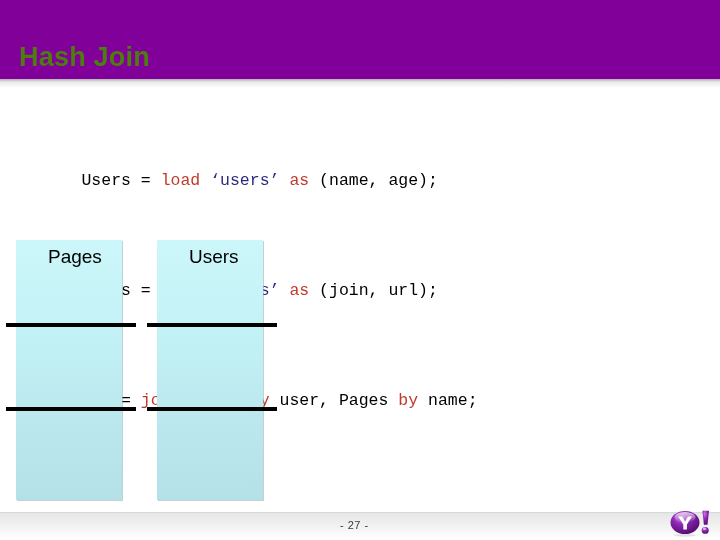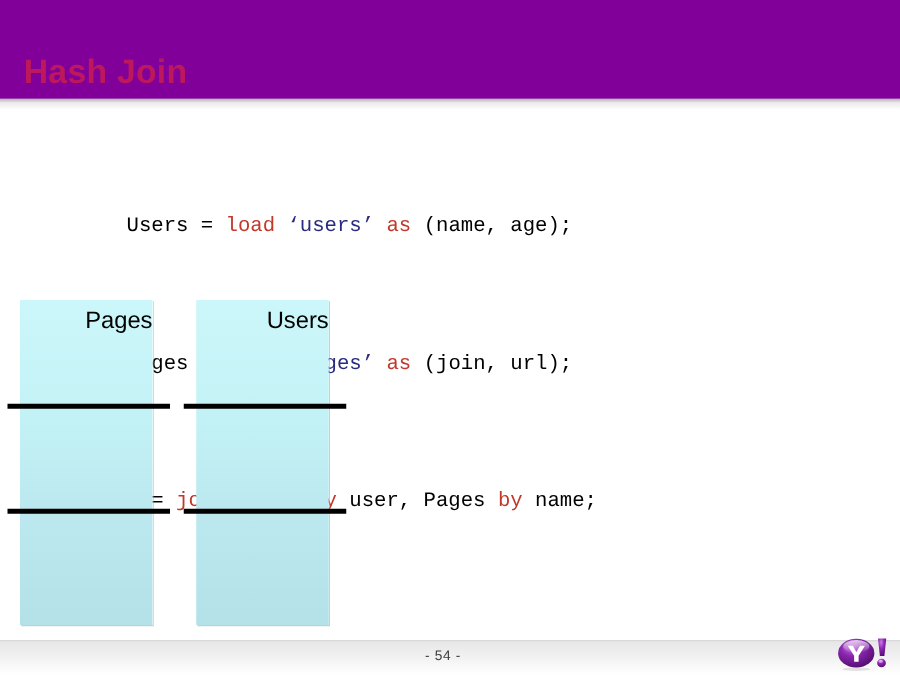--- a/index.html
+++ b/index.html
@@ -42,37 +42,37 @@
                 rgba(190,185,192,0.30) 35%,
                 rgba(255,255,255,0) 100%);
   }
   .slide-title {
     position: absolute;
     left: 19px;
     top: 42px;
     font-family: "Liberation Sans", sans-serif;
     font-size: 27px;
     font-weight: bold;
-    color: #be185d;
+    color: #4d7c0f;
     letter-spacing: 0.2px;
     white-space: nowrap;
   }
 
   
   .code-block {
     position: absolute;
     left: 22px;
     top: 104px;
     font-family: "Liberation Mono", "DejaVu Sans Mono", monospace;
     font-size: 16.5px;
     line-height: 22px;
     color: #000000;
     white-space: pre;
   }
-  .code-line { white-space: pre; text-align: center; }
+  .code-line { white-space: pre; }
   .kw  { color: #C0392B; }          
   .str { color: #2A2A80; }          
   .pl  { color: #000000; }          
 
   
   .diagram {
     position: absolute;
     left: 0;
     top: 225px;
     width: 300px;
@@ -86,25 +86,26 @@
     background: linear-gradient(to bottom, #CCF7FA 0%, #C3F2F6 35%, #BCEAF0 60%, #B3E1E7 100%);
     box-shadow: 1px 1px 0 rgba(150,170,175,0.55);
   }
   .col-box.pages { left: 16px; }
   .col-box.users { left: 157px; }
 
   .col-label {
     position: absolute;
     top: 22px;
     width: 106px;
-    text-align: right;
+    text-align: left;
     font-family: "Liberation Sans", sans-serif;
     font-size: 19px;
     color: #000000;
     line-height: 1;
+    margin-left: 32px;
   }
   .col-label.pages { left: 16px; }
   .col-label.users { left: 157px; }
 
   .divider {
     position: absolute;
     height: 4px;
     background: #000000;
   }
   .divider.pages { left: 6px;  width: 130px; }
@@ -177,21 +178,21 @@
 
     <div class="divider pages row1"></div>
     <div class="divider users row1"></div>
     <div class="divider pages row2"></div>
     <div class="divider users row2"></div>
 
   </div>
 
   <div class="footer-band"></div>
   <div class="footer-rule"></div>
-  <div class="page-number">- 54 -</div>
+  <div class="page-number">- 27 -</div>
 
   <div class="brand-logo">
     <svg width="46" height="28" viewBox="0 0 46 28" xmlns="http://www.w3.org/2000/svg" aria-hidden="true">
       <defs>
         <radialGradient id="ybulb" cx="38%" cy="28%" r="78%">
           <stop offset="0%" stop-color="#C06FE0"></stop>
           <stop offset="42%" stop-color="#8A25AE"></stop>
           <stop offset="100%" stop-color="#4E0C6B"></stop>
         </radialGradient>
         <radialGradient id="ybang" cx="38%" cy="22%" r="80%">

